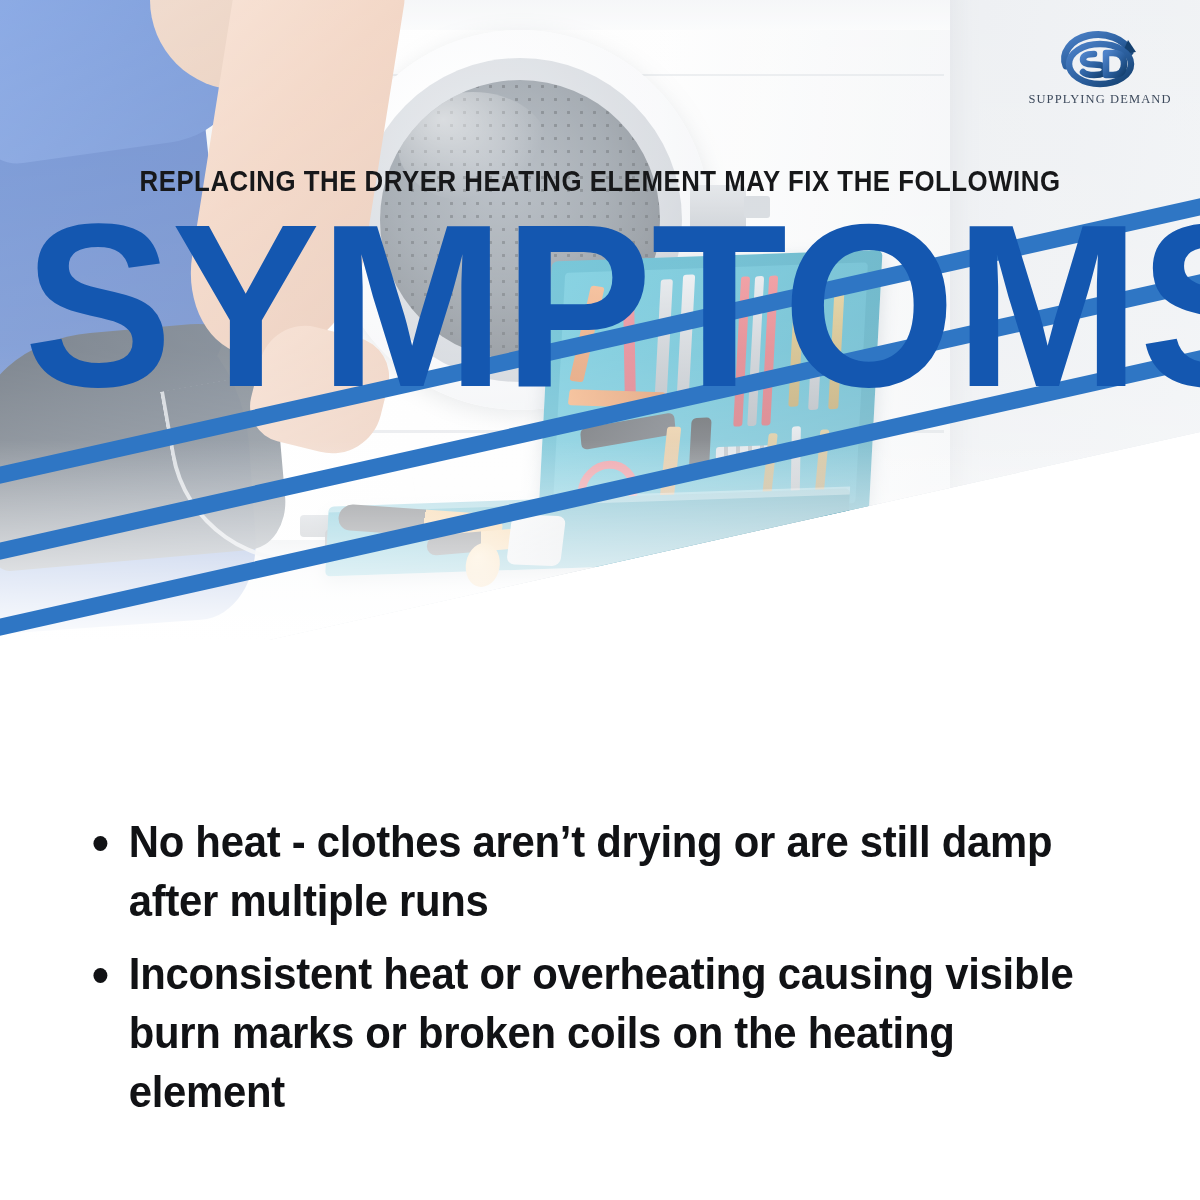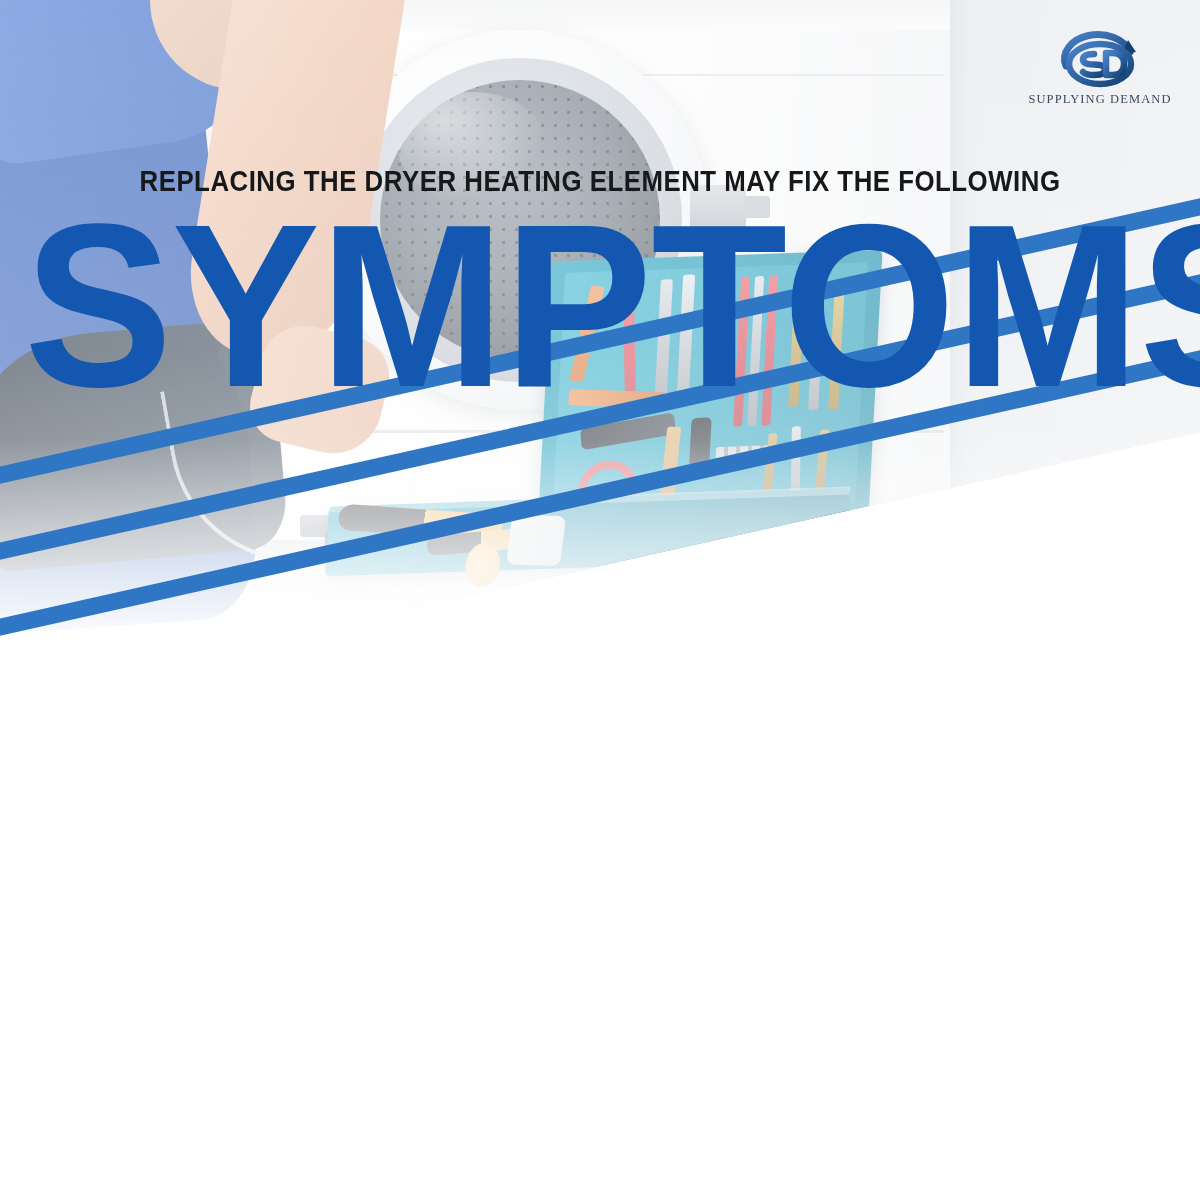--- a/index.html
+++ b/index.html
@@ -400,14 +400,18 @@
       <ellipse cx="56" cy="38" rx="31" ry="20" fill="none" stroke="url(#lg)" stroke-width="6.5"></ellipse>
       <path d="M50 28 q-11 0 -11 5.5 q0 5 11 5 q11 0 11 5 q0 5.5 -11 5.5 q-8 0 -11 -3" fill="none" stroke="url(#lg)" stroke-width="6.5" stroke-linecap="round"></path>
       <path d="M62 27 h7 q11 0 11 11 q0 11 -11 11 h-7 z" fill="none" stroke="url(#lg)" stroke-width="6.5" stroke-linejoin="round"></path>
     </svg>
     <div class="logo-text">SUPPLYING DEMAND</div>
   </div>
 
   <div class="kicker">REPLACING THE DRYER HEATING ELEMENT MAY FIX THE FOLLOWING</div>
   <div class="bigword">SYMPTOMS</div>
 
+  <ul class="bullets">
+    <li>No heat - clothes aren’t drying or are still damp after multiple runs</li>
+    <li>Inconsistent heat or overheating causing visible burn marks or broken coils on the heating element</li>
+  </ul>
 
 </div>
 
 </body></html>

